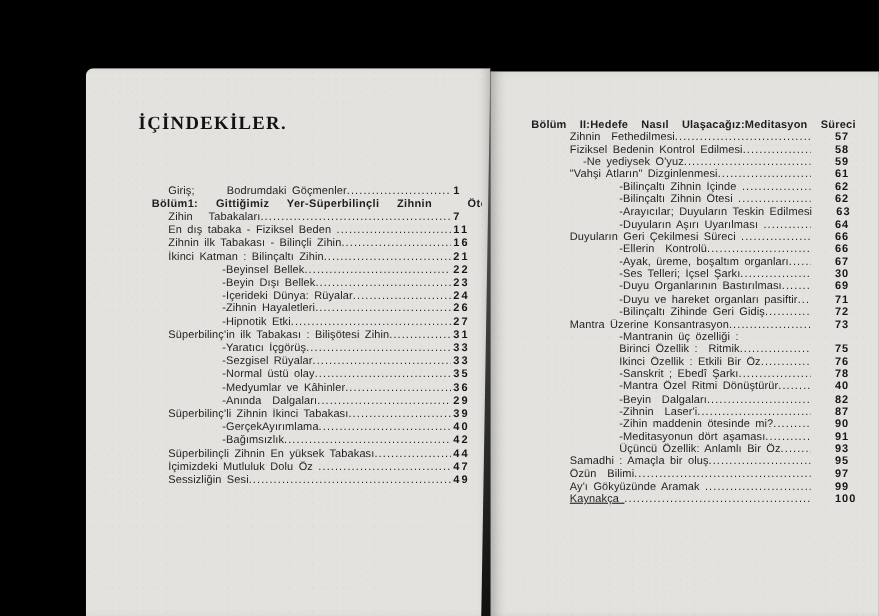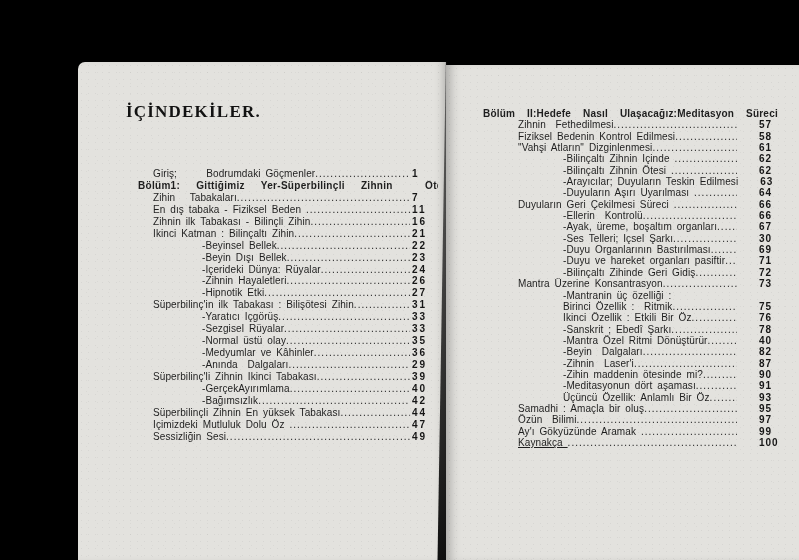--- a/index.html
+++ b/index.html
@@ -91,20 +91,21 @@
       </div>
   </div>
 
   <div class="gutter"></div>
 
   <div class="page right">
     <div class="toc">
         <div class="row indent-0 bold no-leader"><span class="lbl">Bölüm  II:Hedefe  Nasıl  Ulaşacağız:Meditasyon  Süreci</span><span class="dots"></span><span class="num"></span></div>
         <div class="row indent-1"><span class="lbl">Zihnin  Fethedilmesi</span><span class="dots"></span><span class="num">57</span></div>
         <div class="row indent-1"><span class="lbl">Fiziksel Bedenin Kontrol Edilmesi</span><span class="dots"></span><span class="num">58</span></div>
+        <div class="row indent-2"><span class="lbl">-Ne yediysek O'yuz</span><span class="dots"></span><span class="num">59</span></div>
         <div class="row indent-1"><span class="lbl">"Vahşi Atların" Dizginlenmesi</span><span class="dots"></span><span class="num">61</span></div>
         <div class="row indent-3"><span class="lbl">-Bilinçaltı Zihnin İçinde </span><span class="dots"></span><span class="num">62</span></div>
         <div class="row indent-3"><span class="lbl">-Bilinçaltı Zihnin Ötesi </span><span class="dots"></span><span class="num">62</span></div>
         <div class="row indent-3 no-leader"><span class="lbl">-Arayıcılar; Duyuların Teskin Edilmesi</span><span class="dots"></span><span class="num">63</span></div>
         <div class="row indent-3"><span class="lbl">-Duyuların Aşırı Uyarılması </span><span class="dots"></span><span class="num">64</span></div>
         <div class="row indent-1"><span class="lbl">Duyuların Geri Çekilmesi Süreci </span><span class="dots"></span><span class="num">66</span></div>
         <div class="row indent-3"><span class="lbl">-Ellerin  Kontrolü</span><span class="dots"></span><span class="num">66</span></div>
         <div class="row indent-3"><span class="lbl">-Ayak, üreme, boşaltım organları</span><span class="dots"></span><span class="num">67</span></div>
         <div class="row indent-3"><span class="lbl">-Ses Telleri; İçsel Şarkı</span><span class="dots"></span><span class="num">30</span></div>
         <div class="row indent-3"><span class="lbl">-Duyu Organlarının Bastırılması</span><span class="dots"></span><span class="num">69</span></div>

